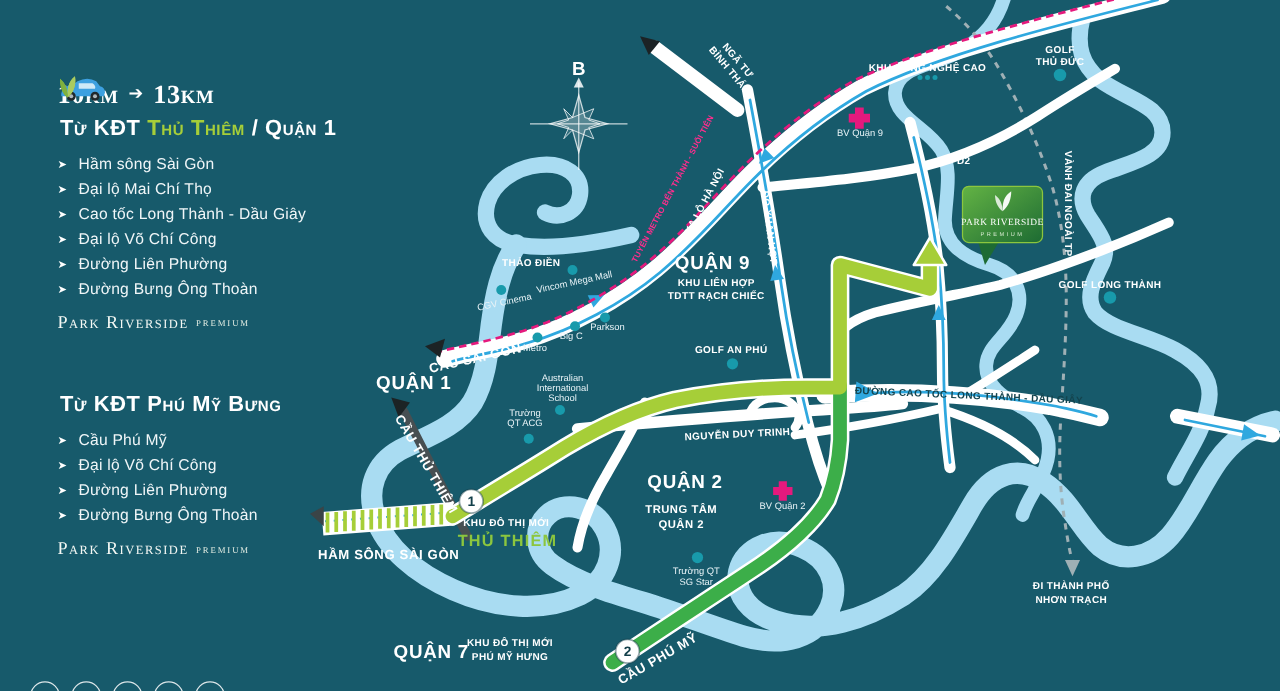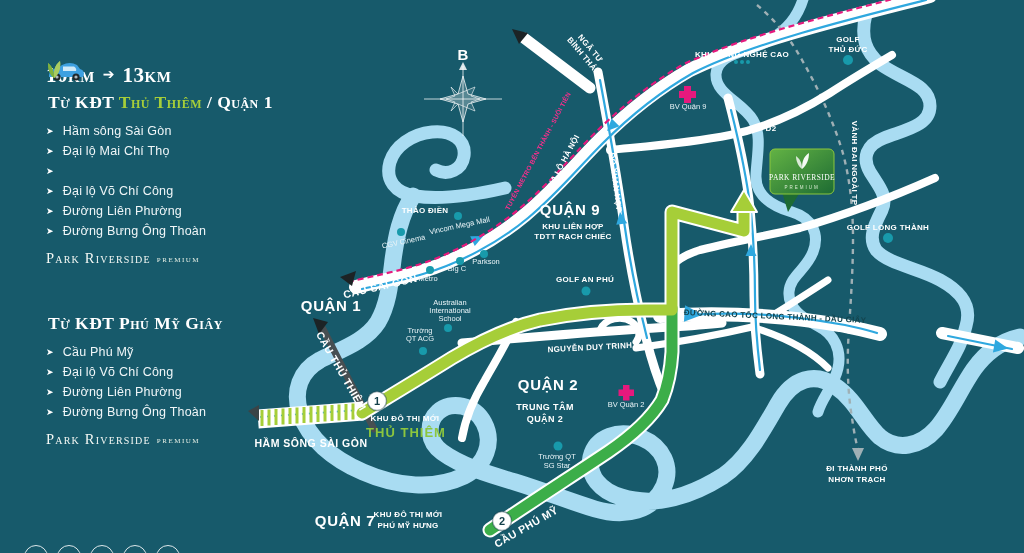--- a/index.html
+++ b/index.html
@@ -19,21 +19,21 @@
   .badge-num{font-size:11px;font-weight:bold;fill:#123f4a;}
   .prj-name{font-family:"Liberation Serif",serif;font-size:7.5px;letter-spacing:.4px;}
   .prj-tier{font-size:4.5px;letter-spacing:2px;fill:#d9ecd2;}
 
   
   .sidebar{position:absolute;left:46px;top:60px;width:240px;color:#fff;z-index:5;}
   .dist-row{display:flex;align-items:center;gap:8px;height:30px;}
   .dist{font-family:"Liberation Serif",serif;font-variant:small-caps;
         font-weight:bold;font-size:21px;letter-spacing:.5px;}
   .dist-arrow{font-size:14px;position:relative;top:-1px;}
-  .block-title{font-family:Liberation Serif, serif;font-variant:small-caps;
+  .block-title{font-family:Liberation Sans, sans-serif;font-variant:small-caps;
         font-weight:bold;font-size:17.5px;letter-spacing:.5px;margin:2px 0 8px 2px;white-space:nowrap;}
   .block-title .hl{color:#a6ce39;}
   .steps{list-style:none;margin:0;padding:0;}
   .steps li{display:flex;align-items:center;gap:9px;height:20px;
         font-size:12.5px;color:#f0f6f8;letter-spacing:.2px;}
   .steps .arr{color:#ffffff;font-size:9px;}
   .brand-row{display:flex;align-items:center;gap:6px;margin-top:9px;}
   .brand{font-family:"Liberation Serif",serif;font-variant:small-caps;
         font-size:14.5px;letter-spacing:1.2px;color:#f4f8f4;}
   .brand-tier{font-family:"Liberation Serif",serif;font-variant:small-caps;
@@ -285,20 +285,21 @@
     <li>
           <span class="arr">➤</span>
           <span>Hầm sông Sài Gòn</span>
         </li>
     <li>
           <span class="arr">➤</span>
           <span>Đại lộ Mai Chí Thọ</span>
         </li>
     <li>
           <span class="arr">➤</span>
+          <span>Cao tốc Long Thành - Dầu Giây</span>
         </li>
     <li>
           <span class="arr">➤</span>
           <span>Đại lộ Võ Chí Công</span>
         </li>
     <li>
           <span class="arr">➤</span>
           <span>Đường Liên Phường</span>
         </li>
     <li>
@@ -310,21 +311,21 @@
     <svg width="16" height="19" viewBox="0 0 16 19">
       <path d="M8,18 C8,11 8,6 14,1 C15,8 13,14 8,18 Z" fill="#aacb5f"></path>
       <path d="M8,18 C8,12 7,7 2,3 C2,10 4,15 8,18 Z" fill="#7fb13e"></path>
     </svg>
     <span class="brand">Park Riverside</span>
     <span class="brand-tier">premium</span>
   </div>
 
   <div class="gap"></div>
 
-  <div class="block-title">Từ KĐT Phú Mỹ Giây</div>
+  <div class="block-title">Từ KĐT Phú Mỹ Bưng</div>
   <ul class="steps">
     <li>
           <span class="arr">➤</span>
           <span>Cầu Phú Mỹ</span>
         </li>
     <li>
           <span class="arr">➤</span>
           <span>Đại lộ Võ Chí Công</span>
         </li>
     <li>

